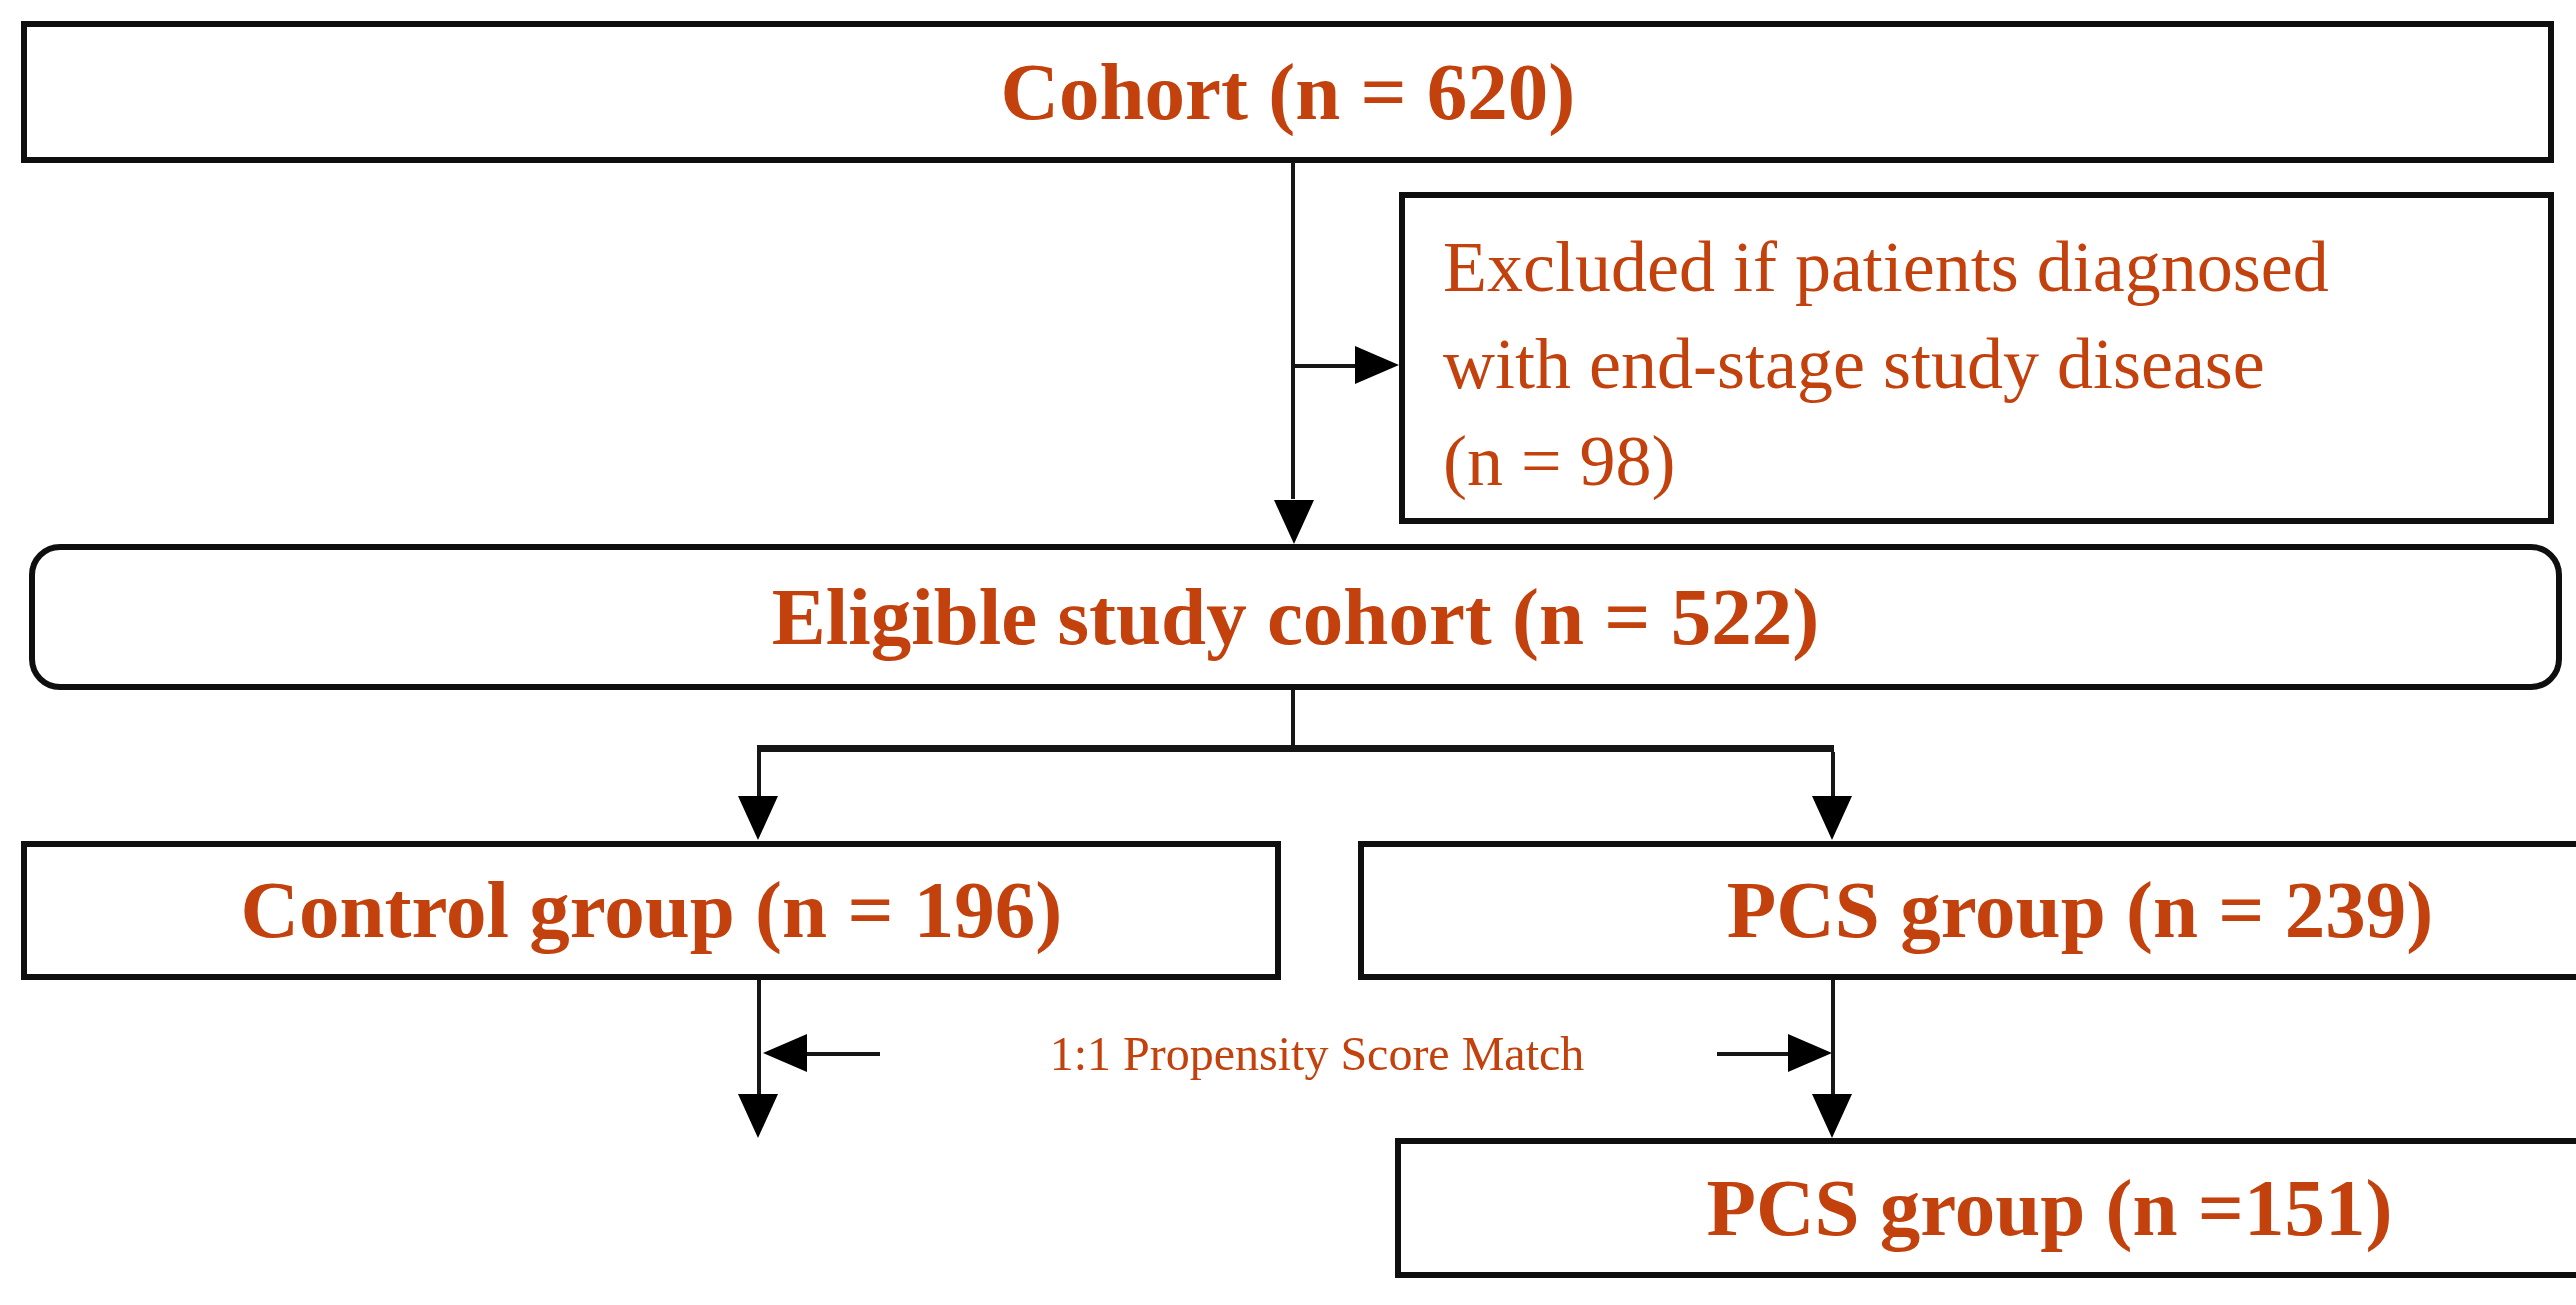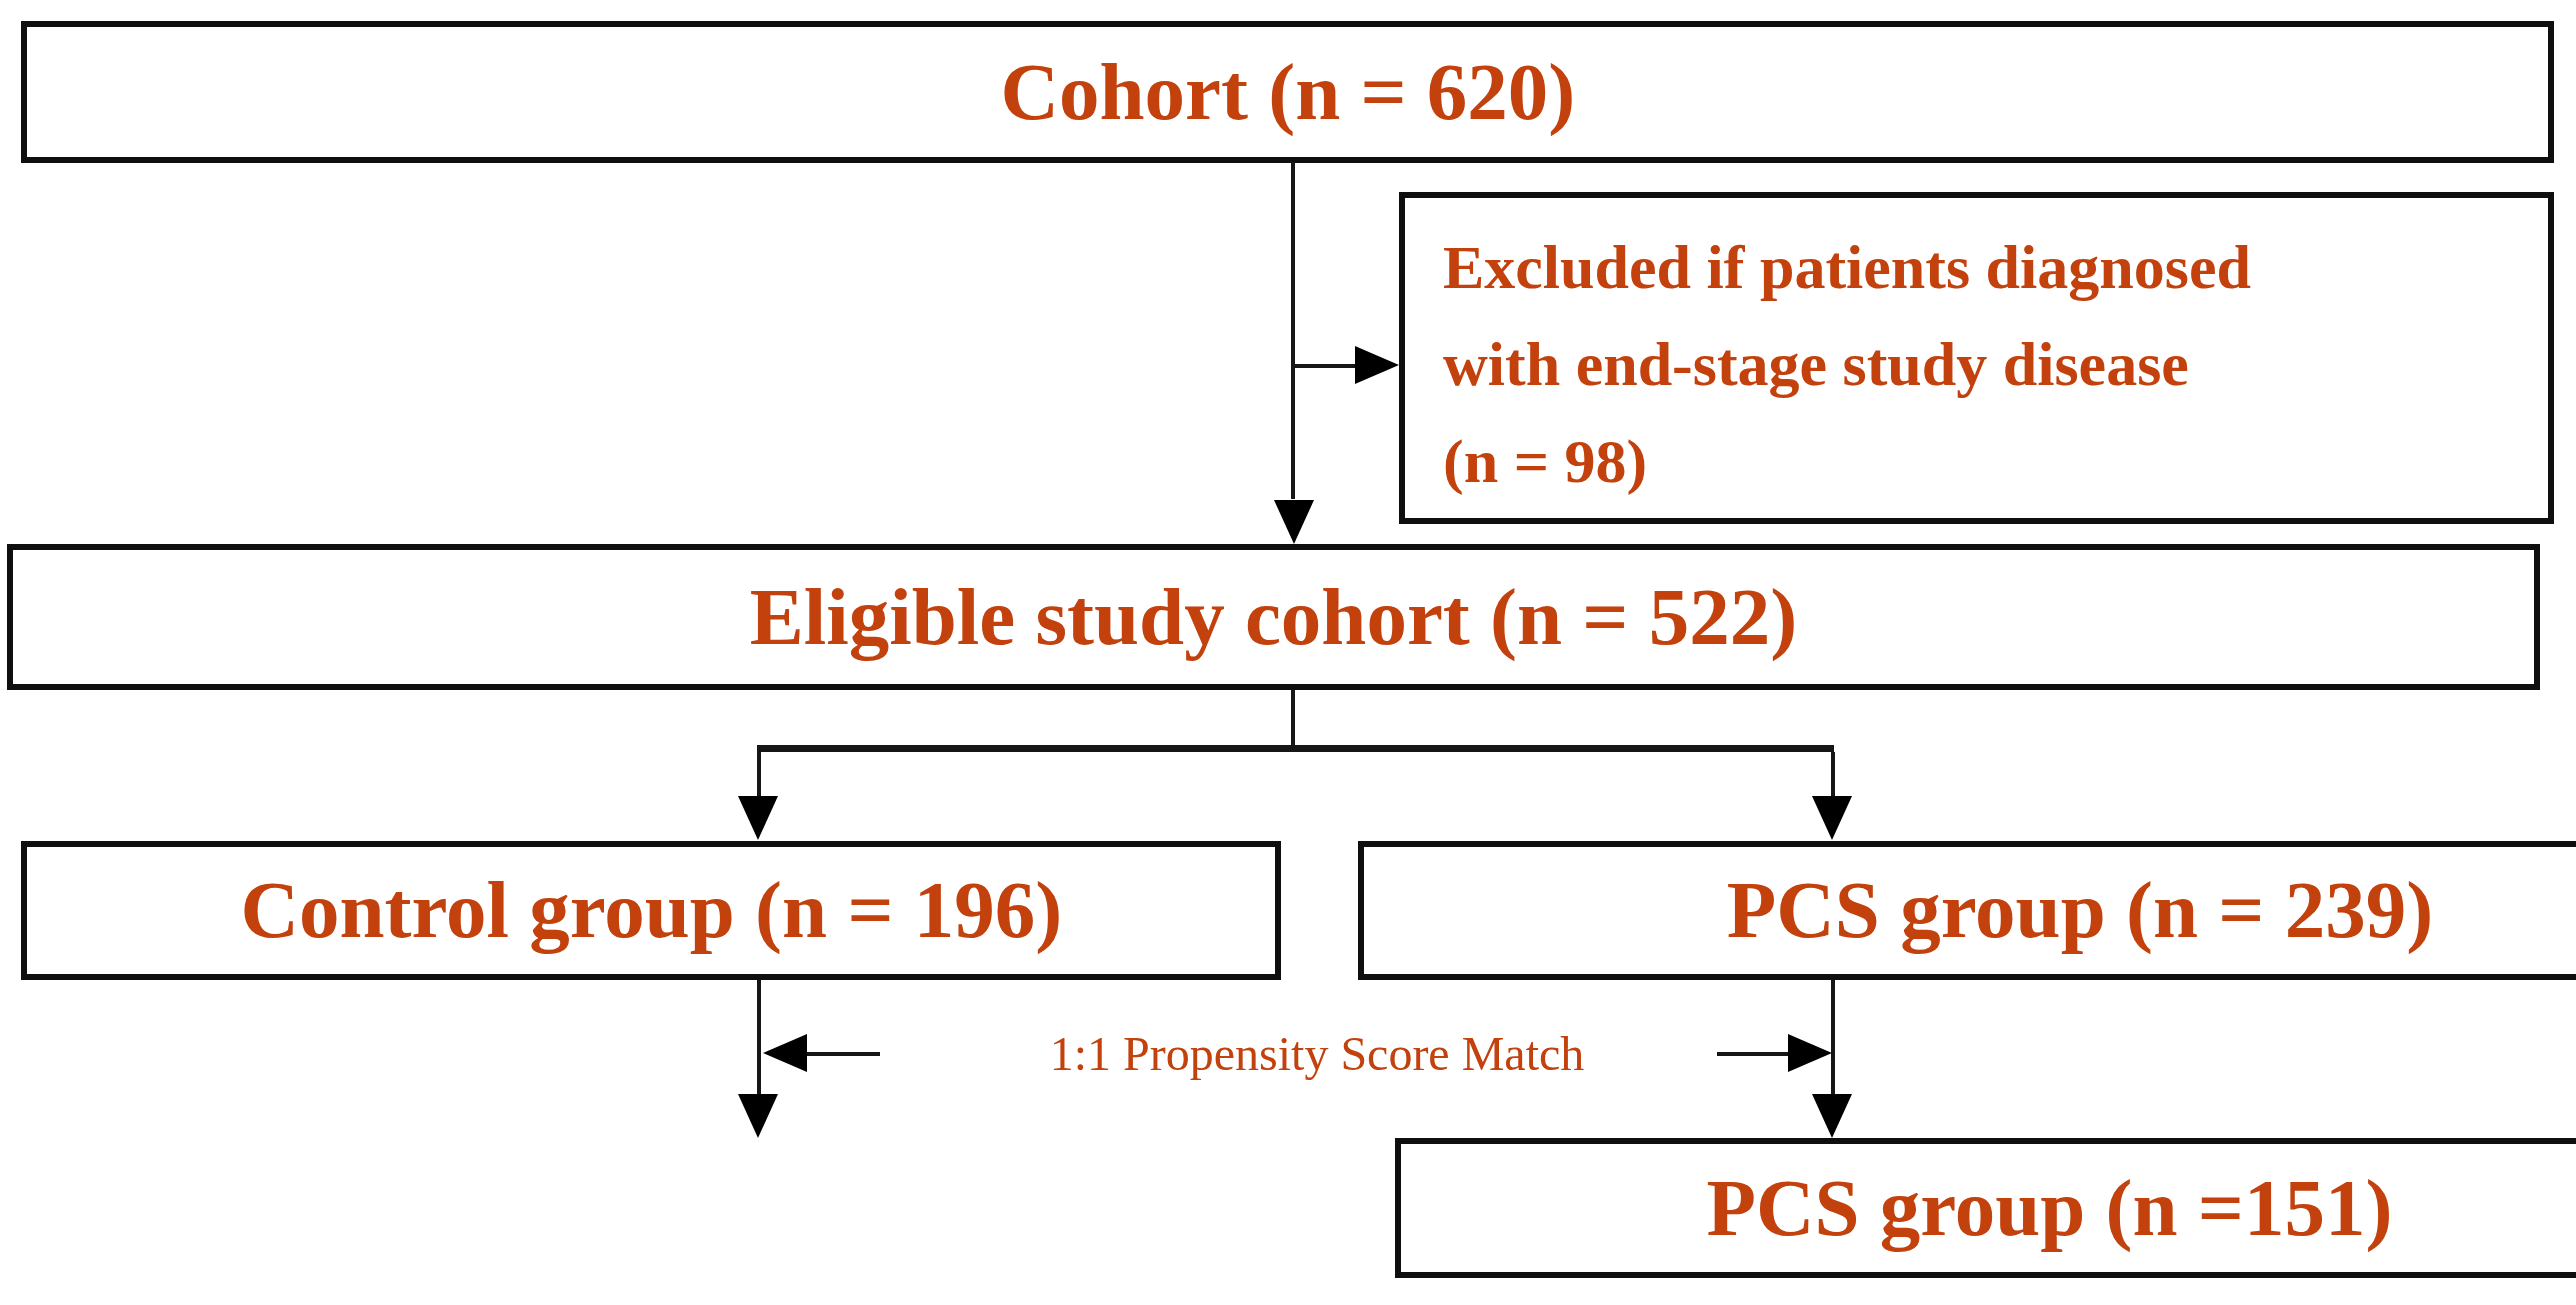--- a/index.html
+++ b/index.html
@@ -31,22 +31,22 @@
     line-height: 1;
     white-space: nowrap;
     text-align: center;
   }
   .box.excl {
     align-items: flex-start;
     justify-content: flex-start;
     padding: 20.5px 26px 0 38px;
   }
   .excl-text {
-    font-size: 62px;
-    font-weight: bold;
+    font-size: 72px;
+    font-weight: normal;
     line-height: 97px;
     text-align: left;
   }
   .vline, .hline {
     position: absolute;
     background: #161616;
   }
   .ah {
     position: absolute;
     width: 0;
@@ -75,21 +75,21 @@
     text-align: center;
     font-size: 48px;
     line-height: 58px;
     font-weight: normal;
     white-space: nowrap;
   }
 
   
   #cohort-box   { left: 21.4px;   top: 21.4px;   width: 2533px; height: 142px; }
   #excluded-box { left: 1399px; top: 192px;  width: 1155px; height: 332px; }
-  #eligible-box { left: 7px;   top: 544px;  width: 2533px; height: 146px; }
+  #eligible-box { left: 29px;   top: 544px;  width: 2533px; height: 146px; border-radius: 31px; }
   #control-pre-box  { left: 21.4px;   top: 841px;  width: 1260px; height: 139px; }
   #pcs-pre-box      { left: 1358px; top: 841px;  width: 1444px; height: 139px; justify-content: center; }
   #control-post-box { left: 21.4px;   top: 1138px; width: 1279px; height: 140px; }
   #pcs-post-box     { left: 1395px; top: 1138px; width: 1309px; height: 140px; }
 
   
   #line-cohort-down      { left: 1291px; top: 162px;  width: 4.3px;    height: 337px; }
   #head-into-eligible    { left: 1274px; top: 500px; }
   #line-branch-right     { left: 1293px; top: 364px;  width: 64px;   height: 4.3px; }
   #head-into-excluded    { left: 1355px; top: 346px; }

